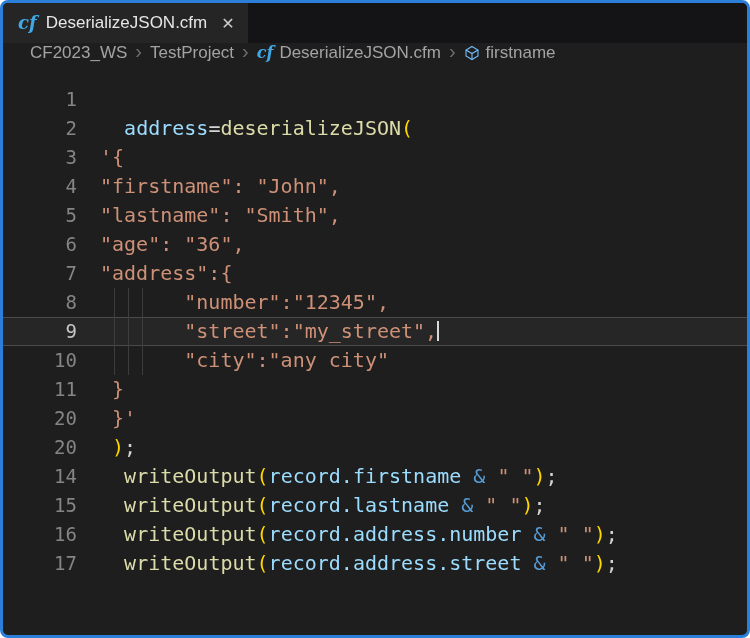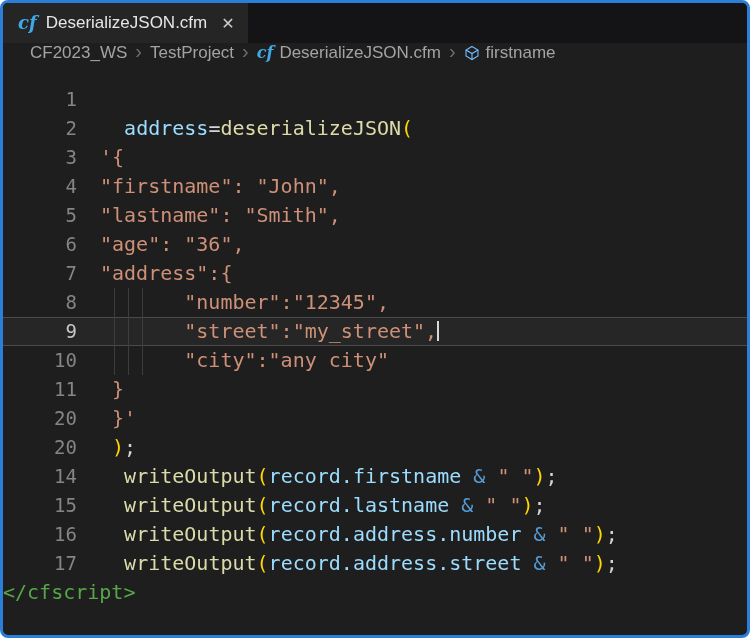--- a/index.html
+++ b/index.html
@@ -81,16 +81,16 @@
         <div class="line"><span class="ln">8</span><span class="codeseg"><span class="guide" style="left: 14px;"></span><span class="guide" style="left: 28px;"></span><span class="guide" style="left: 42px;"></span><span style="color: rgb(206, 145, 120);">       "number":"12345",</span></span></div>
         <div class="line current-line"><span class="ln">9</span><span class="codeseg"><span class="guide" style="left: 14px;"></span><span class="guide" style="left: 28px;"></span><span class="guide" style="left: 42px;"></span><span style="color: rgb(206, 145, 120);">       "street":"my_street",</span><span class="cursor"></span></span></div>
         <div class="line"><span class="ln">10</span><span class="codeseg"><span class="guide" style="left: 14px;"></span><span class="guide" style="left: 28px;"></span><span class="guide" style="left: 42px;"></span><span style="color: rgb(206, 145, 120);">       "city":"any city"</span></span></div>
         <div class="line"><span class="ln">11</span><span class="codeseg"><span style="color: rgb(206, 145, 120);"> }</span></span></div>
         <div class="line"><span class="ln">20</span><span class="codeseg"><span style="color: rgb(206, 145, 120);"> }'</span></span></div>
         <div class="line"><span class="ln">20</span><span class="codeseg"><span style="color: rgb(255, 215, 0);"> )</span><span style="color: rgb(212, 212, 212);">;</span></span></div>
         <div class="line"><span class="ln">14</span><span class="codeseg"><span style="color: rgb(212, 212, 212);">  </span><span style="color: rgb(220, 220, 170);">writeOutput</span><span style="color: rgb(255, 215, 0);">(</span><span style="color: rgb(156, 220, 254);">record.firstname</span><span style="color: rgb(212, 212, 212);"> </span><span style="color: rgb(86, 156, 214);">&amp;</span><span style="color: rgb(212, 212, 212);"> </span><span style="color: rgb(206, 145, 120);">" "</span><span style="color: rgb(255, 215, 0);">)</span><span style="color: rgb(212, 212, 212);">;</span></span></div>
         <div class="line"><span class="ln">15</span><span class="codeseg"><span style="color: rgb(212, 212, 212);">  </span><span style="color: rgb(220, 220, 170);">writeOutput</span><span style="color: rgb(255, 215, 0);">(</span><span style="color: rgb(156, 220, 254);">record.lastname</span><span style="color: rgb(212, 212, 212);"> </span><span style="color: rgb(86, 156, 214);">&amp;</span><span style="color: rgb(212, 212, 212);"> </span><span style="color: rgb(206, 145, 120);">" "</span><span style="color: rgb(255, 215, 0);">)</span><span style="color: rgb(212, 212, 212);">;</span></span></div>
         <div class="line"><span class="ln">16</span><span class="codeseg"><span style="color: rgb(212, 212, 212);">  </span><span style="color: rgb(220, 220, 170);">writeOutput</span><span style="color: rgb(255, 215, 0);">(</span><span style="color: rgb(156, 220, 254);">record.address.number</span><span style="color: rgb(212, 212, 212);"> </span><span style="color: rgb(86, 156, 214);">&amp;</span><span style="color: rgb(212, 212, 212);"> </span><span style="color: rgb(206, 145, 120);">" "</span><span style="color: rgb(255, 215, 0);">)</span><span style="color: rgb(212, 212, 212);">;</span></span></div>
         <div class="line"><span class="ln">17</span><span class="codeseg"><span style="color: rgb(212, 212, 212);">  </span><span style="color: rgb(220, 220, 170);">writeOutput</span><span style="color: rgb(255, 215, 0);">(</span><span style="color: rgb(156, 220, 254);">record.address.street</span><span style="color: rgb(212, 212, 212);"> </span><span style="color: rgb(86, 156, 214);">&amp;</span><span style="color: rgb(212, 212, 212);"> </span><span style="color: rgb(206, 145, 120);">" "</span><span style="color: rgb(255, 215, 0);">)</span><span style="color: rgb(212, 212, 212);">;</span></span></div>
-        <div class="line"><span class="codeseg"><span style="color: rgb(87, 166, 74);">&lt;/cfscript&gt;</span></span></div>
+        <div class="line"></div>
       </div>
   </div>
 </div>
 
 </body></html>

